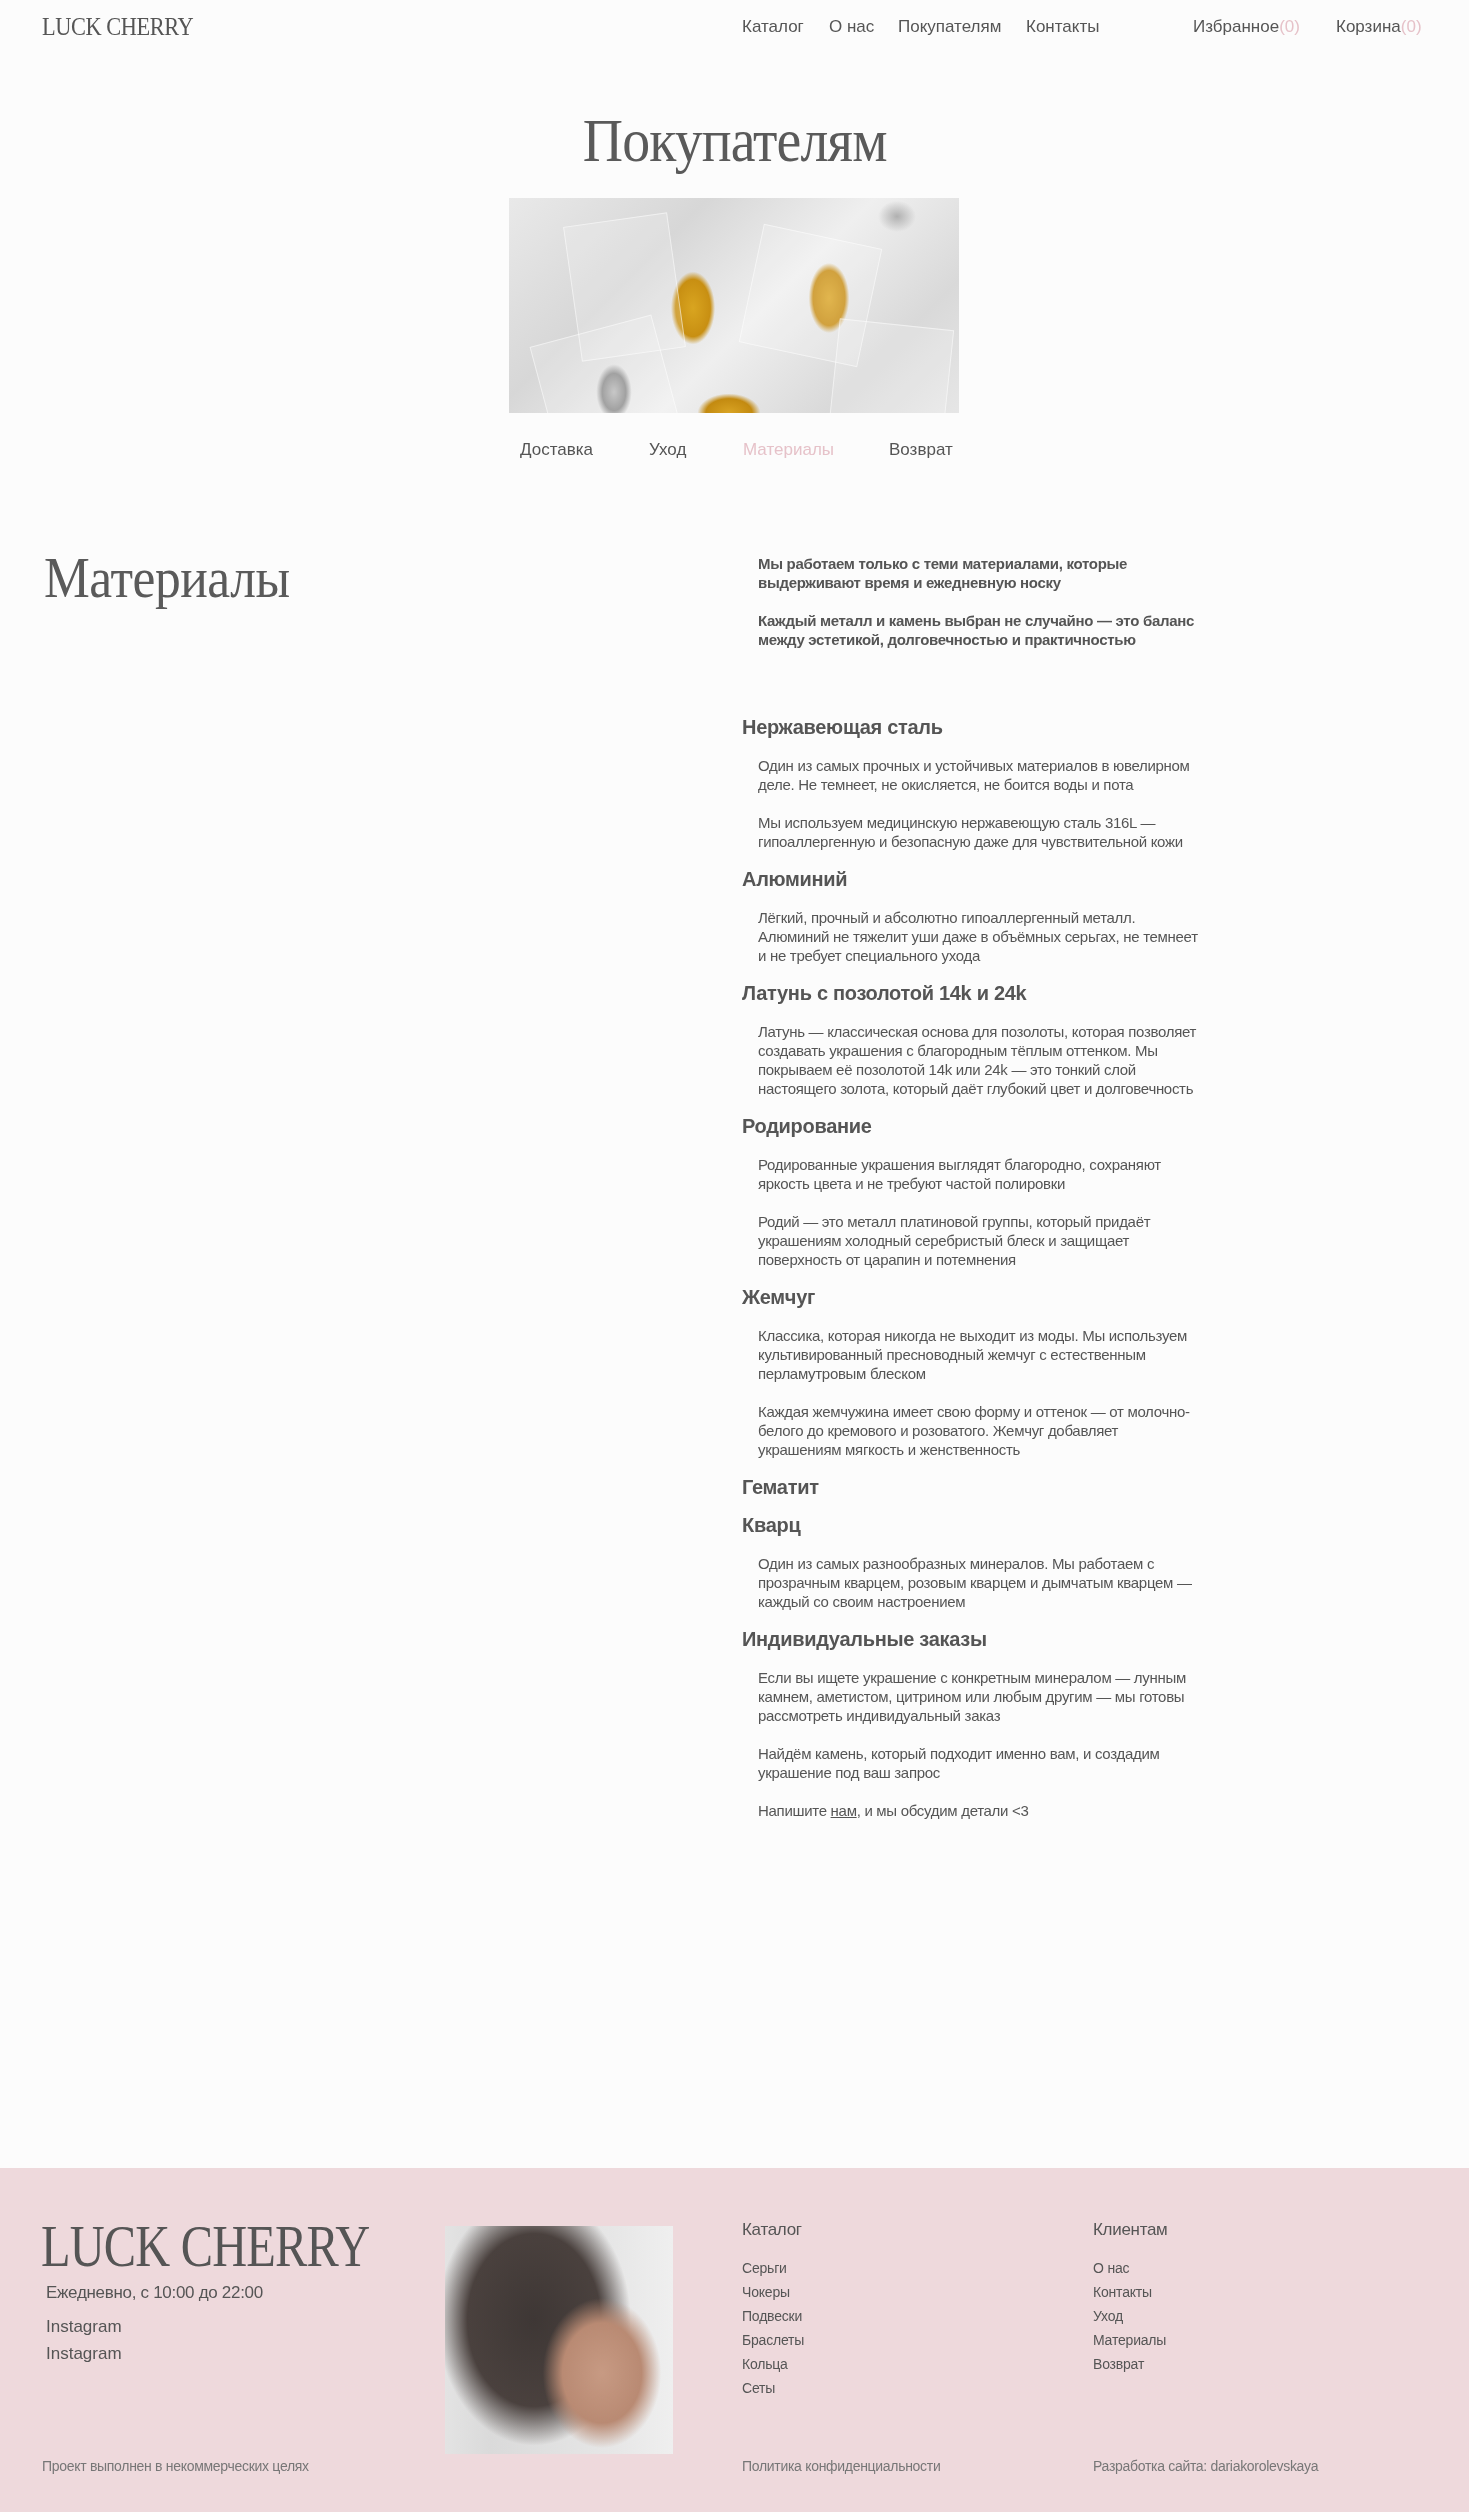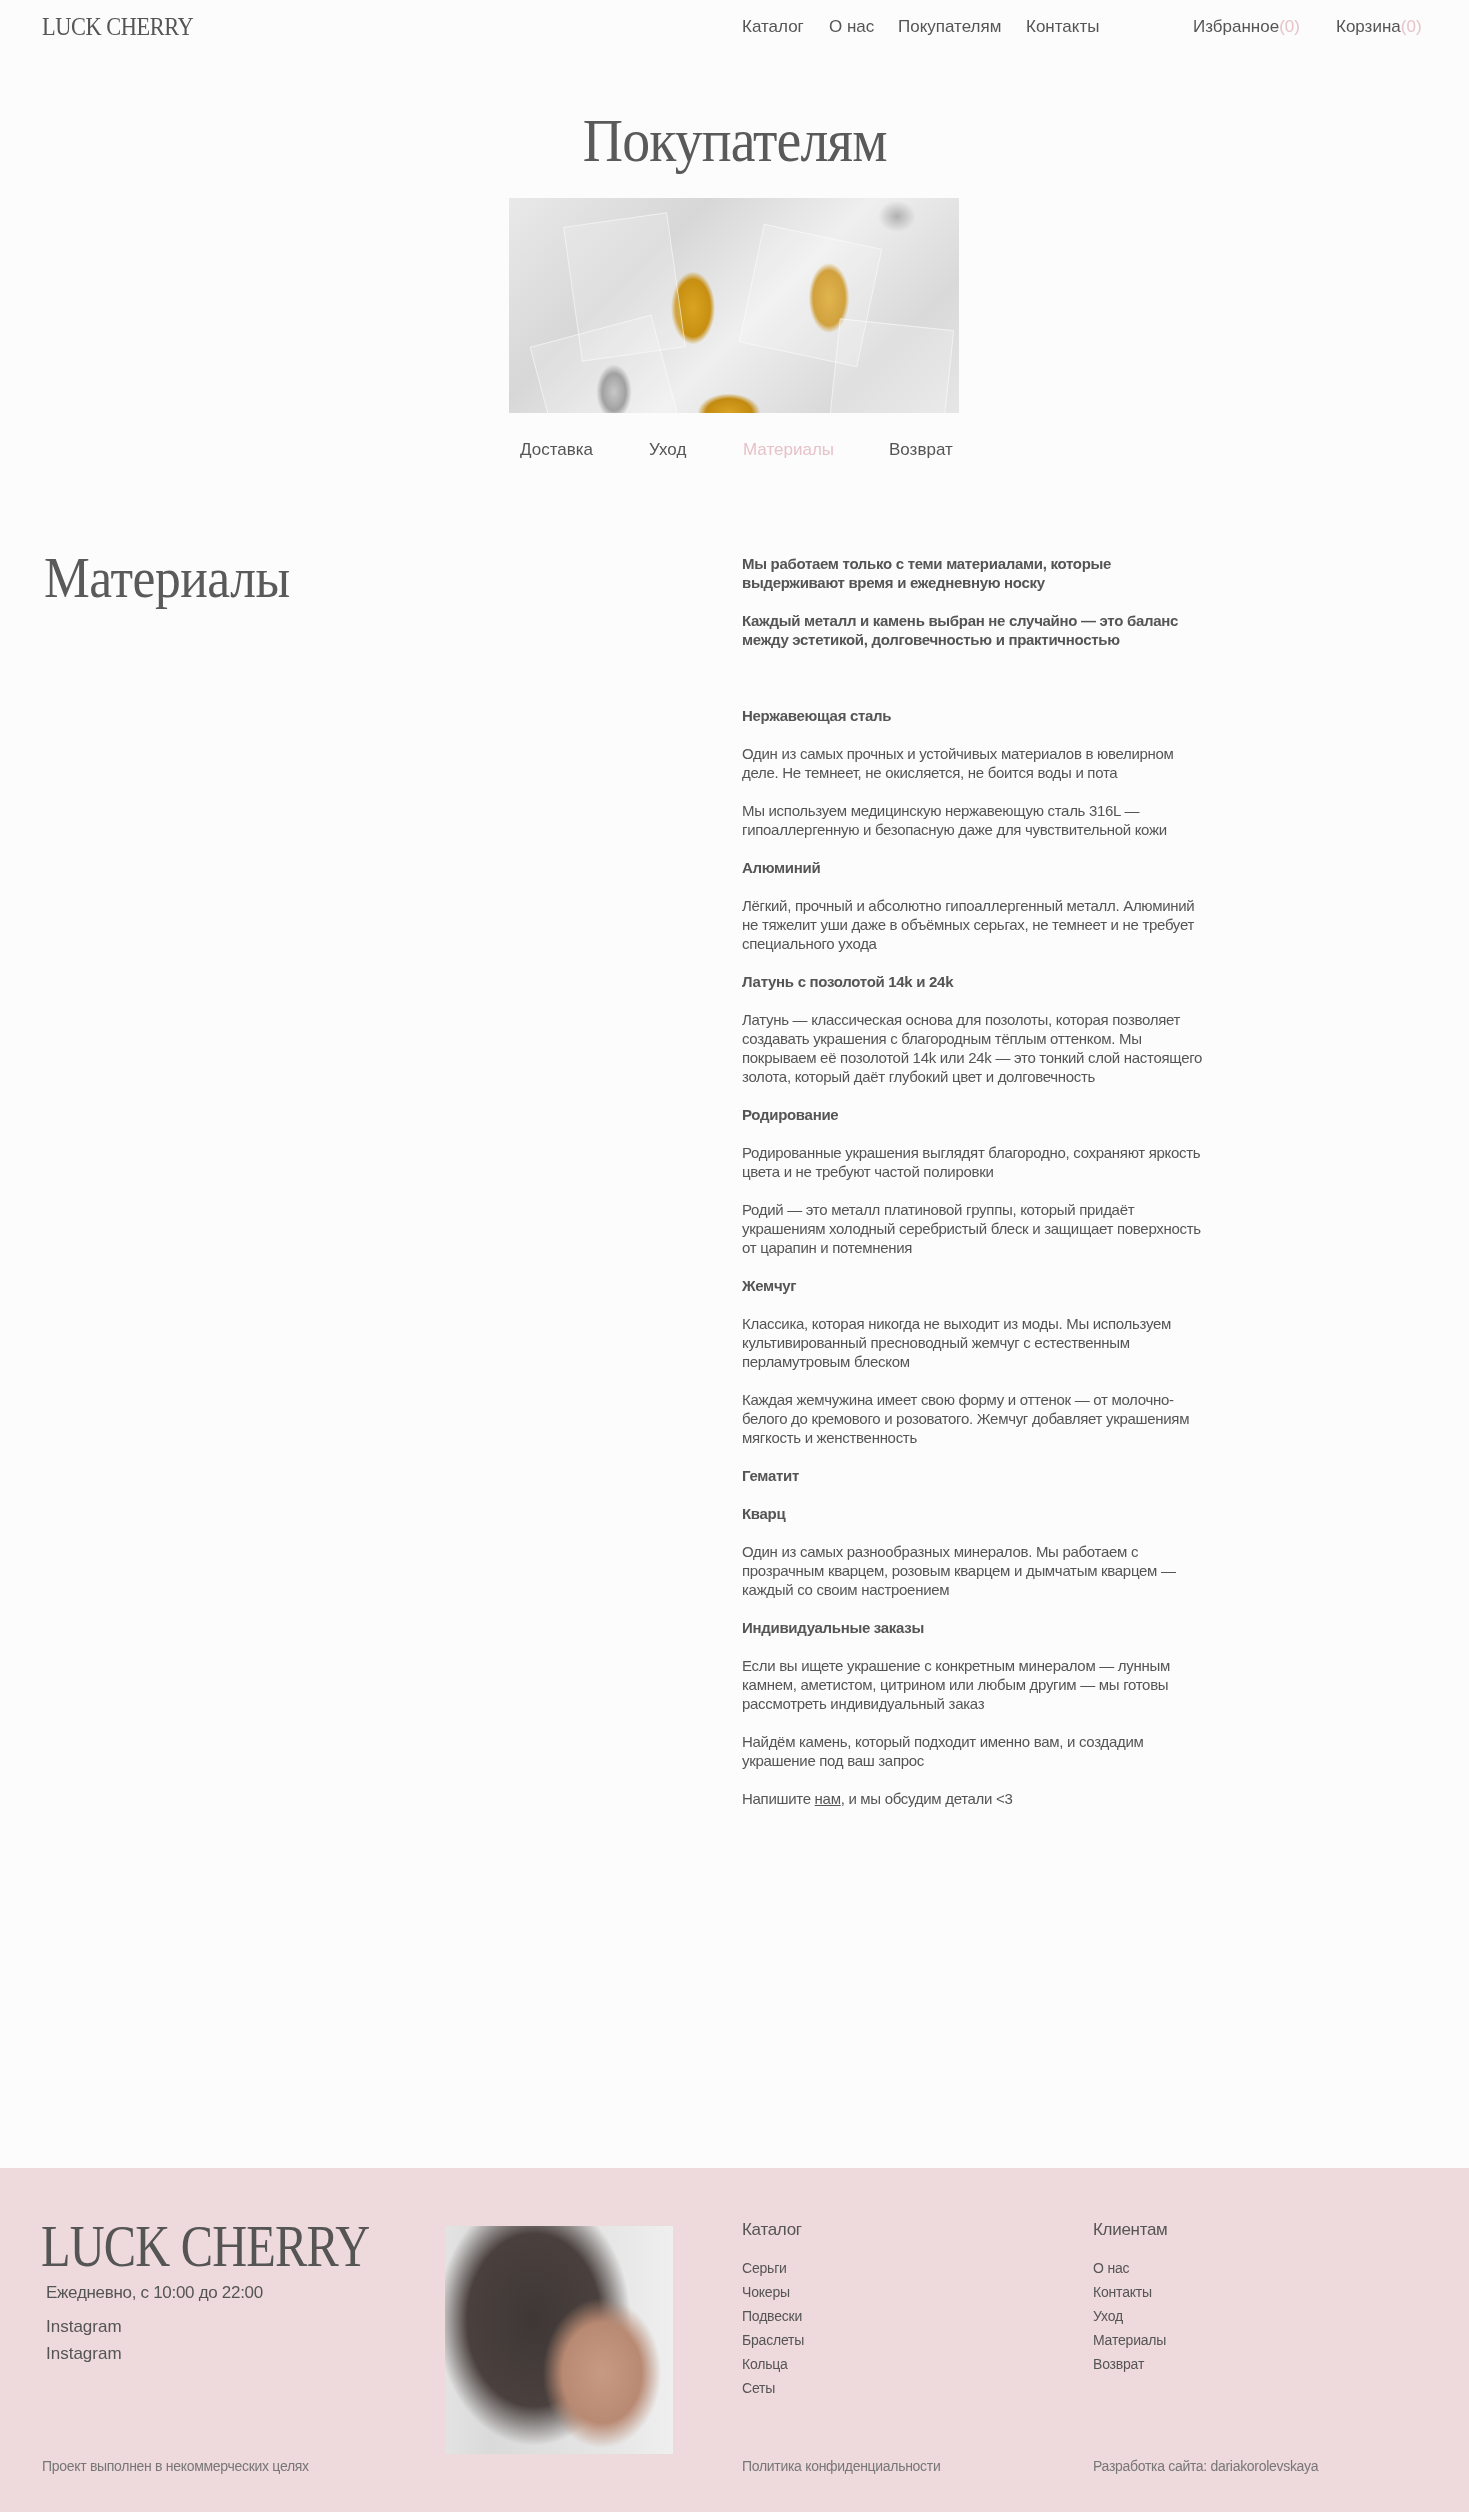--- a/index.html
+++ b/index.html
@@ -34,24 +34,24 @@
   
   .subnav { position: absolute; top: 440px; left: 0; width: 1470px; font-size: 17px; }
   .subnav a { position: absolute; white-space: nowrap; color: #555; }
   .subnav a.active { color: #e6c2c9; }
 
   
   .section-title { position: absolute; left: 44px; top: 546px; font-size: 56px; color: #5a5a5a; font-weight: normal; letter-spacing: -0.5px; }
   .section-title span { display: inline-block; transform: scaleX(0.92); transform-origin: left; }
 
   .content { position: absolute; left: 742px; top: 554px; width: 462px; font-size: 15px; line-height: 19px; color: #555; }
-  .content p { margin: 0 0 19px 0; letter-spacing: -0.3px; }
+  .content p { margin: 0 0 19px 16px; letter-spacing: -0.3px; }
   .content .intro { font-weight: bold; color: #555; }
   .content .gap { height: 38px; }
-  .content h3 { font-size: 15px; font-weight: bold; margin: 0 0 19px 0; line-height: 19px; letter-spacing: -0.3px; }
+  .content h3 { font-size: 20px; font-weight: bold; margin: 12px 0 19px 0; line-height: 19px; letter-spacing: -0.3px; }
   .content .link { text-decoration: underline; }
 
   
   .footer { position: absolute; left: 0; top: 2168px; width: 1470px; height: 344px; background: #eed9dc; }
   .f-logo { position: absolute; left: 41px; top: 44px; font-size: 59px; color: #555; letter-spacing: -1px; transform: scaleX(0.82); transform-origin: left; white-space: nowrap; }
   .f-hours { position: absolute; left: 46px; top: 115px; font-size: 17px; letter-spacing: -0.3px; }
   .f-social { position: absolute; left: 46px; font-size: 17px; }
   .f-photo { position: absolute; left: 445px; top: 58px; width: 228px; height: 228px; overflow: hidden;
     background:
       radial-gradient(ellipse 79px 100px at 157px 147px, #c79a83 0%, #b98a73 50%, rgba(190,150,130,0) 75%),

